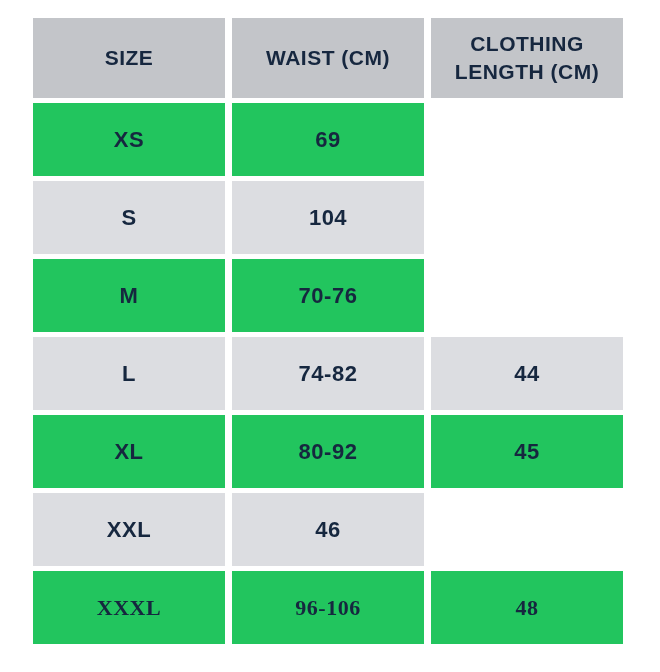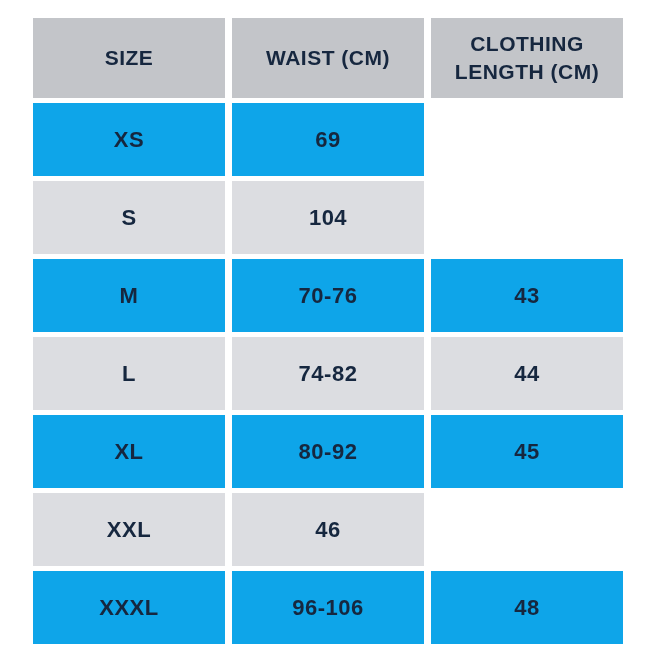--- a/index.html
+++ b/index.html
@@ -15,41 +15,41 @@
     left: 33px;
     top: 18px;
     width: 590px;
   }
   .row {
     display: grid;
     grid-template-columns: repeat(3, 1fr);
     gap: 7px;
     margin-bottom: 5px;
   }
-  .row:last-child { margin-bottom: 0; }
+  .row:last-child { margin-bottom: 0; font-family: Liberation Serif, serif; }
   .cell {
     display: flex;
     align-items: center;
     justify-content: center;
     text-align: center;
     font-weight: 700;
     color: #16273f;
     font-size: 22px;
     letter-spacing: 0.5px;
     height: 73px;
     padding: 0 6px;
     box-sizing: border-box;
   }
   .header .cell {
     background: #c3c5c9;
     height: 80px;
     font-size: 21px;
     line-height: 1.32;
   }
-  .r-light .cell { background: #0ea5e9; }
+  .r-light .cell { background: #22c55e; }
   .r-dark  .cell { background: #dcdde1; }
 </style>
 </head>
 <body>
 
 <div class="size-table">
 
   <div class="row header">
     <div class="cell">SIZE</div>
     <div class="cell">WAIST (CM)</div>
@@ -62,21 +62,20 @@
   </div>
 
   <div class="row r-dark">
     <div class="cell">S</div>
     <div class="cell">104</div>
   </div>
 
   <div class="row r-light">
     <div class="cell">M</div>
     <div class="cell">70-76</div>
-    <div class="cell">43</div>
   </div>
 
   <div class="row r-dark">
     <div class="cell">L</div>
     <div class="cell">74-82</div>
     <div class="cell">44</div>
   </div>
 
   <div class="row r-light">
     <div class="cell">XL</div>

